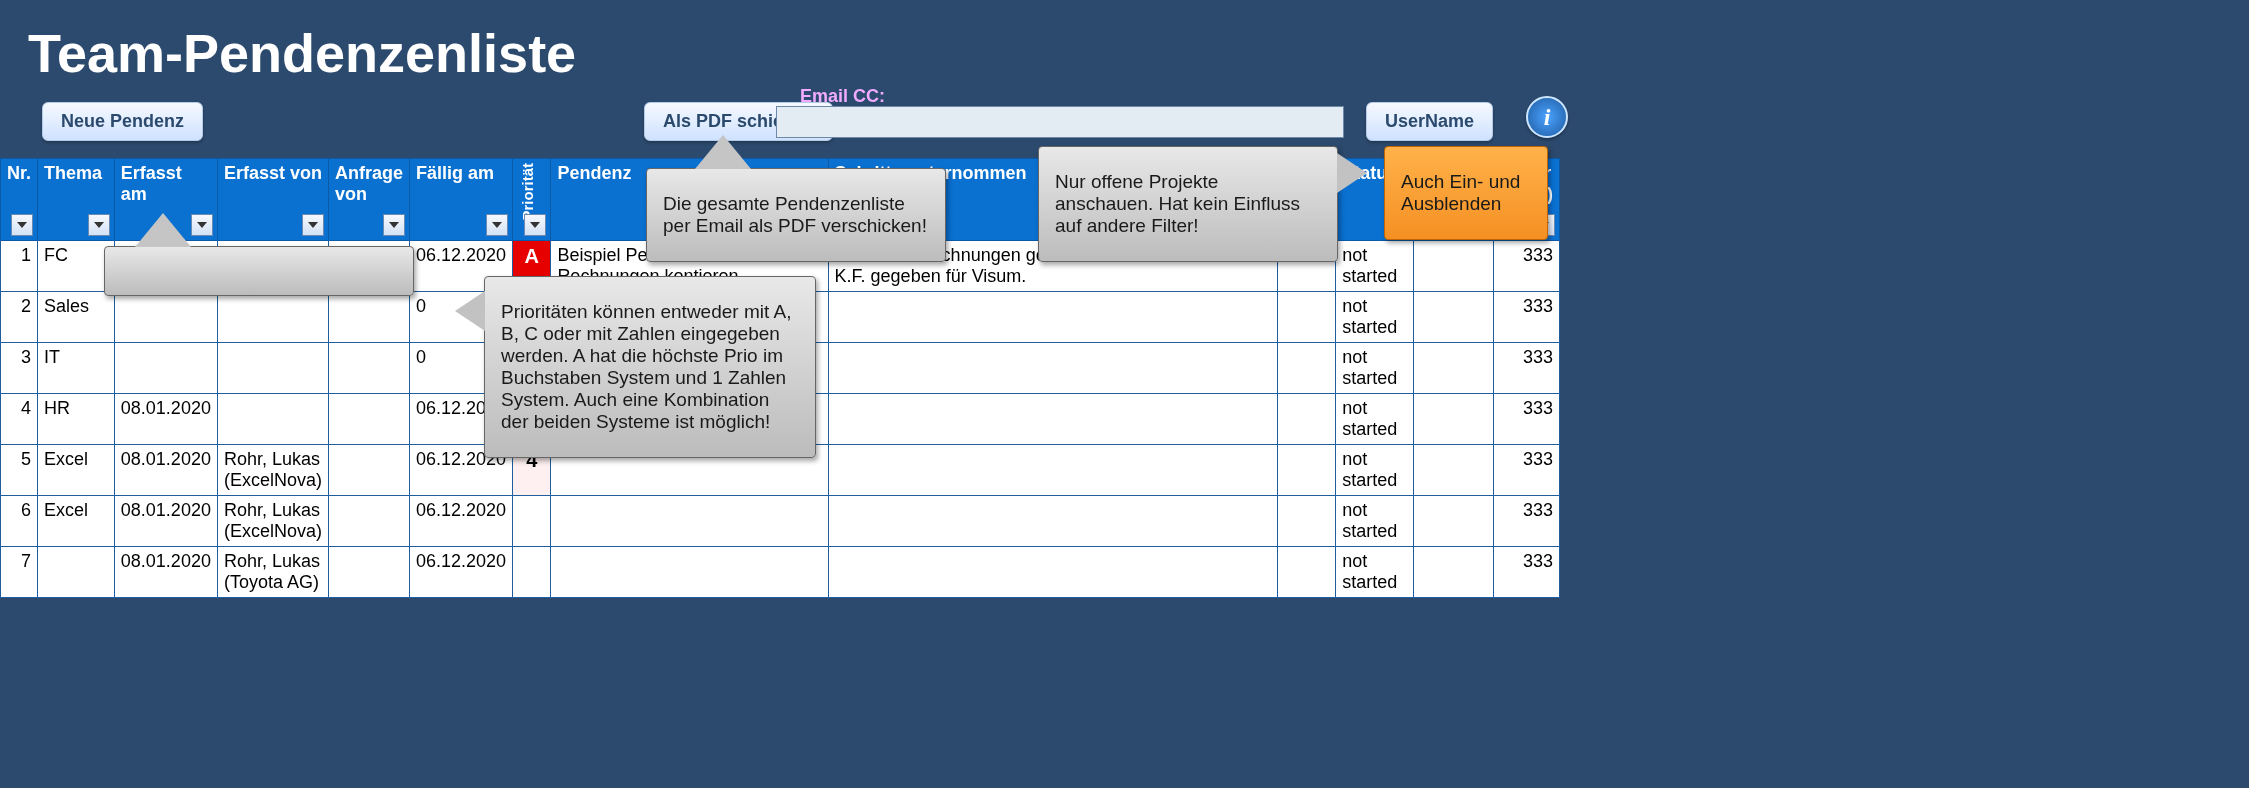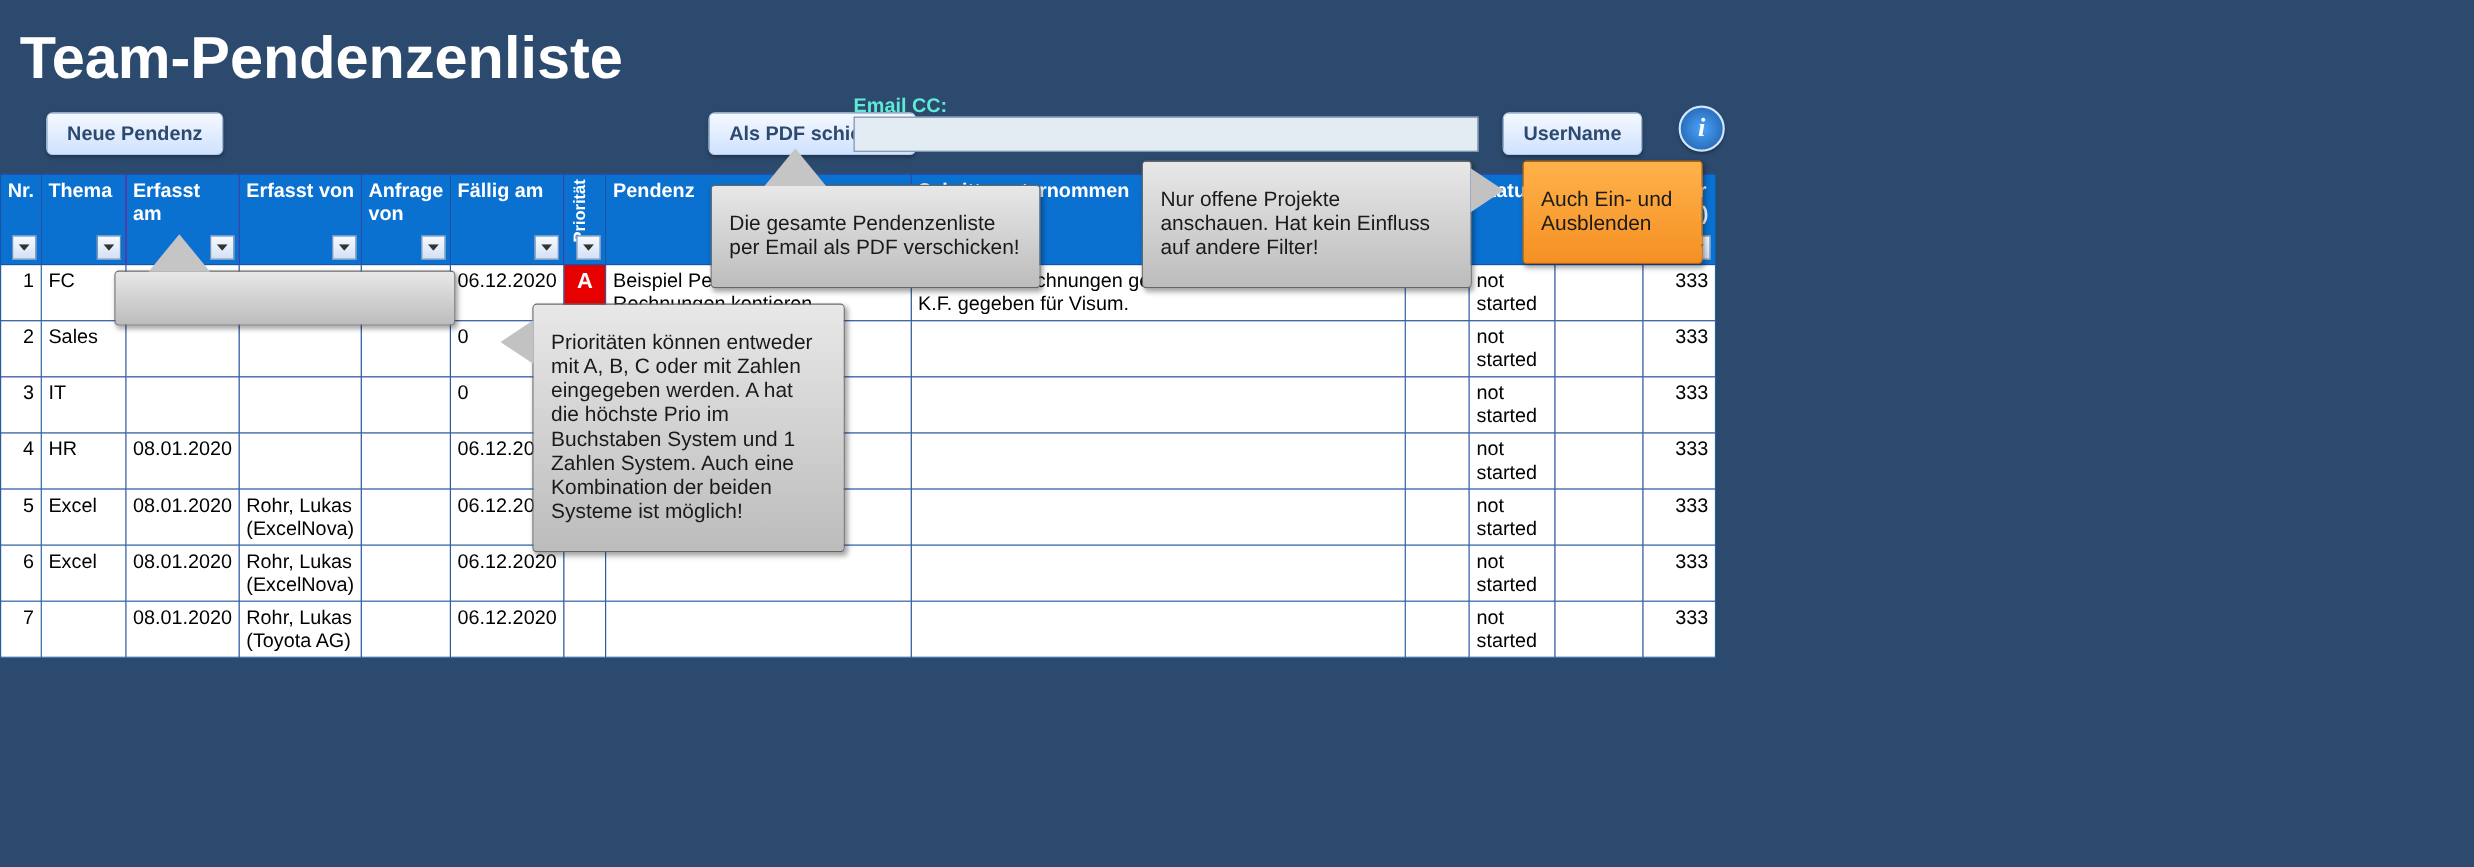--- a/index.html
+++ b/index.html
@@ -9,21 +9,21 @@
     overflow: hidden;
     width: 2249px;
     height: 788px;
     position: relative;
   }
   
   .title {
     color: #fff;
     font-size: 54px;
     font-weight: bold;
-    padding: 22px 0 0 18px;
+    padding: 22px 0 0 28px;
   }
   .toolbar {
     position: absolute;
     top: 94px;
     left: 0;
     width: 100%;
     height: 50px;
   }
   .btn {
     position: absolute;
@@ -35,22 +35,22 @@
     color: #2c4a6e;
     padding: 8px 18px;
     cursor: pointer;
     box-shadow: 0 2px 3px rgba(0,0,0,.25);
   }
   #btn-new { left: 18px; top: 8px; margin-left: 24px; }
   #btn-pdf { left: 644px; top: 8px; }
   #btn-refresh { left: 1366px; top: 8px; }
   .email-label {
     position: absolute;
-    left: 776px; top: -8px;
-    color: #5eead4; font-weight: bold; font-size: 18px;
+    left: 800px; top: -8px;
+    color: #f0abfc; font-weight: bold; font-size: 18px;
   }
   .email-input {
     position: absolute;
     left: 776px; top: 12px;
     width: 568px; height: 32px;
     background: #e4ecf3;
     border: 1px solid #6e89a8;
   }
   .info-btn {
     position: absolute;
@@ -207,21 +207,21 @@
 
 <div class="callout" style="left:1038px; top:146px; width:300px;">
   <span>Nur offene Projekte anschauen. Hat kein Einfluss auf andere Filter!</span>
   <div class="pointer right" style="top:6px;"></div>
 </div>
 
 <div class="callout orange" style="left:1384px; top:146px; width:164px;">
   <span>Auch Ein- und Ausblenden</span>
 </div>
 
-<div class="callout" style="left:484px; top:276px; width:284px;">
+<div class="callout" style="left:484px; top:276px; width:332px;">
   <span>Prioritäten können entweder mit A, B, C oder mit Zahlen eingegeben werden. A hat die höchste Prio im Buchstaben System und 1 Zahlen System. Auch eine Kombination der beiden Systeme ist möglich!</span>
   <div class="pointer left" style="top:14px;"></div>
 </div>
 
 <table class="grid">
   <colgroup>
     <col class="c-nr">
       <col class="c-thema">
       <col class="c-erf">
       <col class="c-von">

